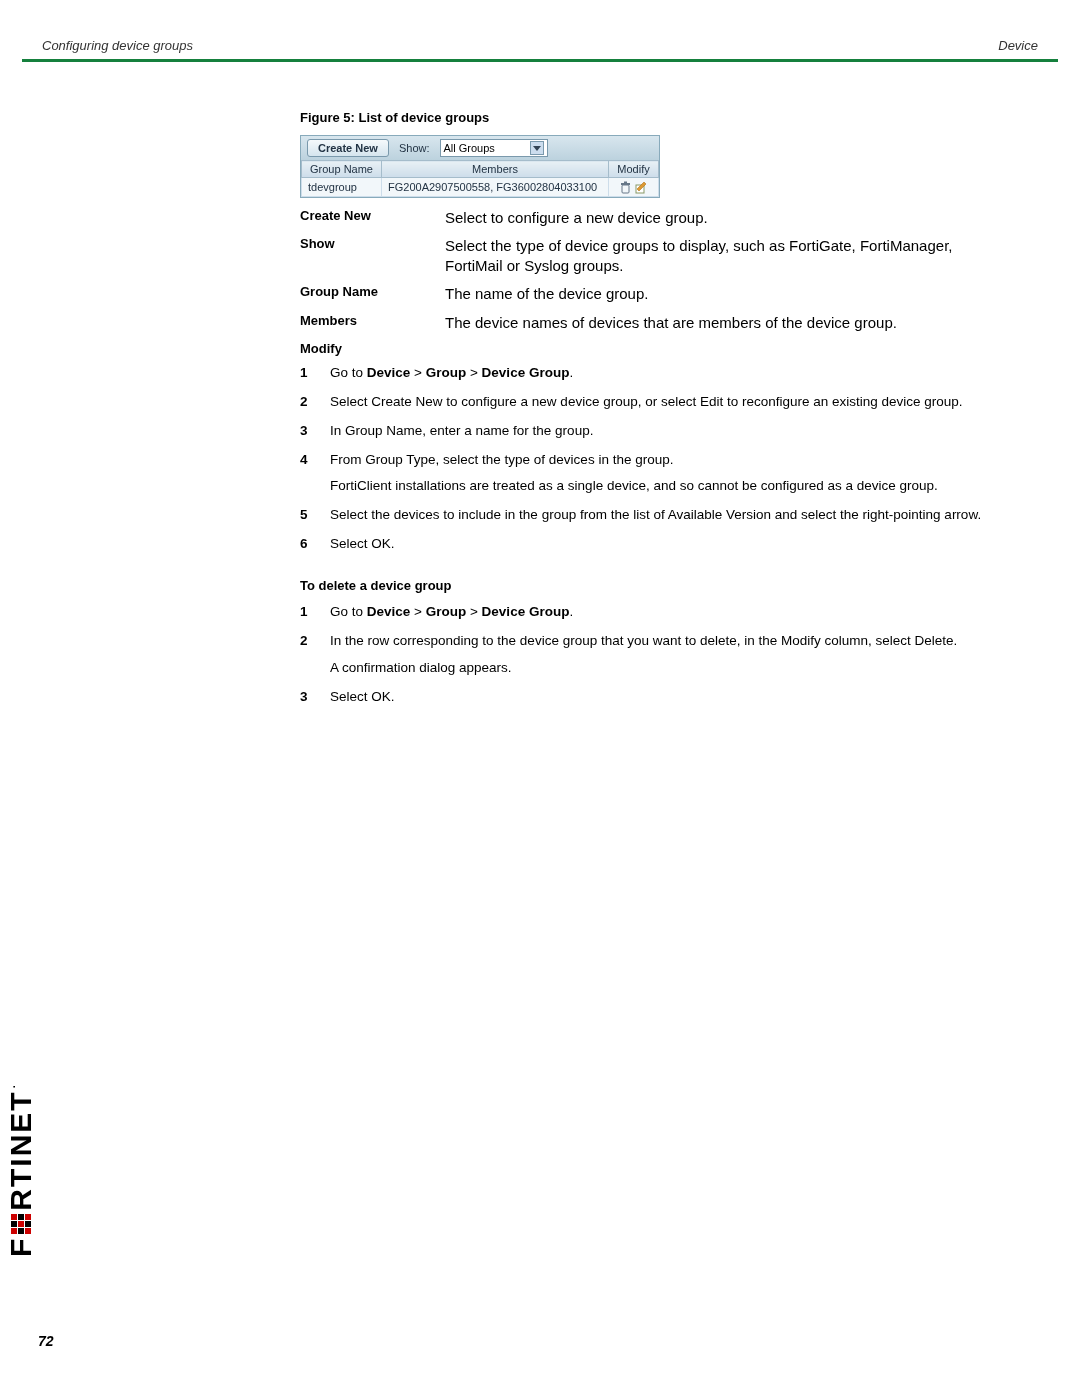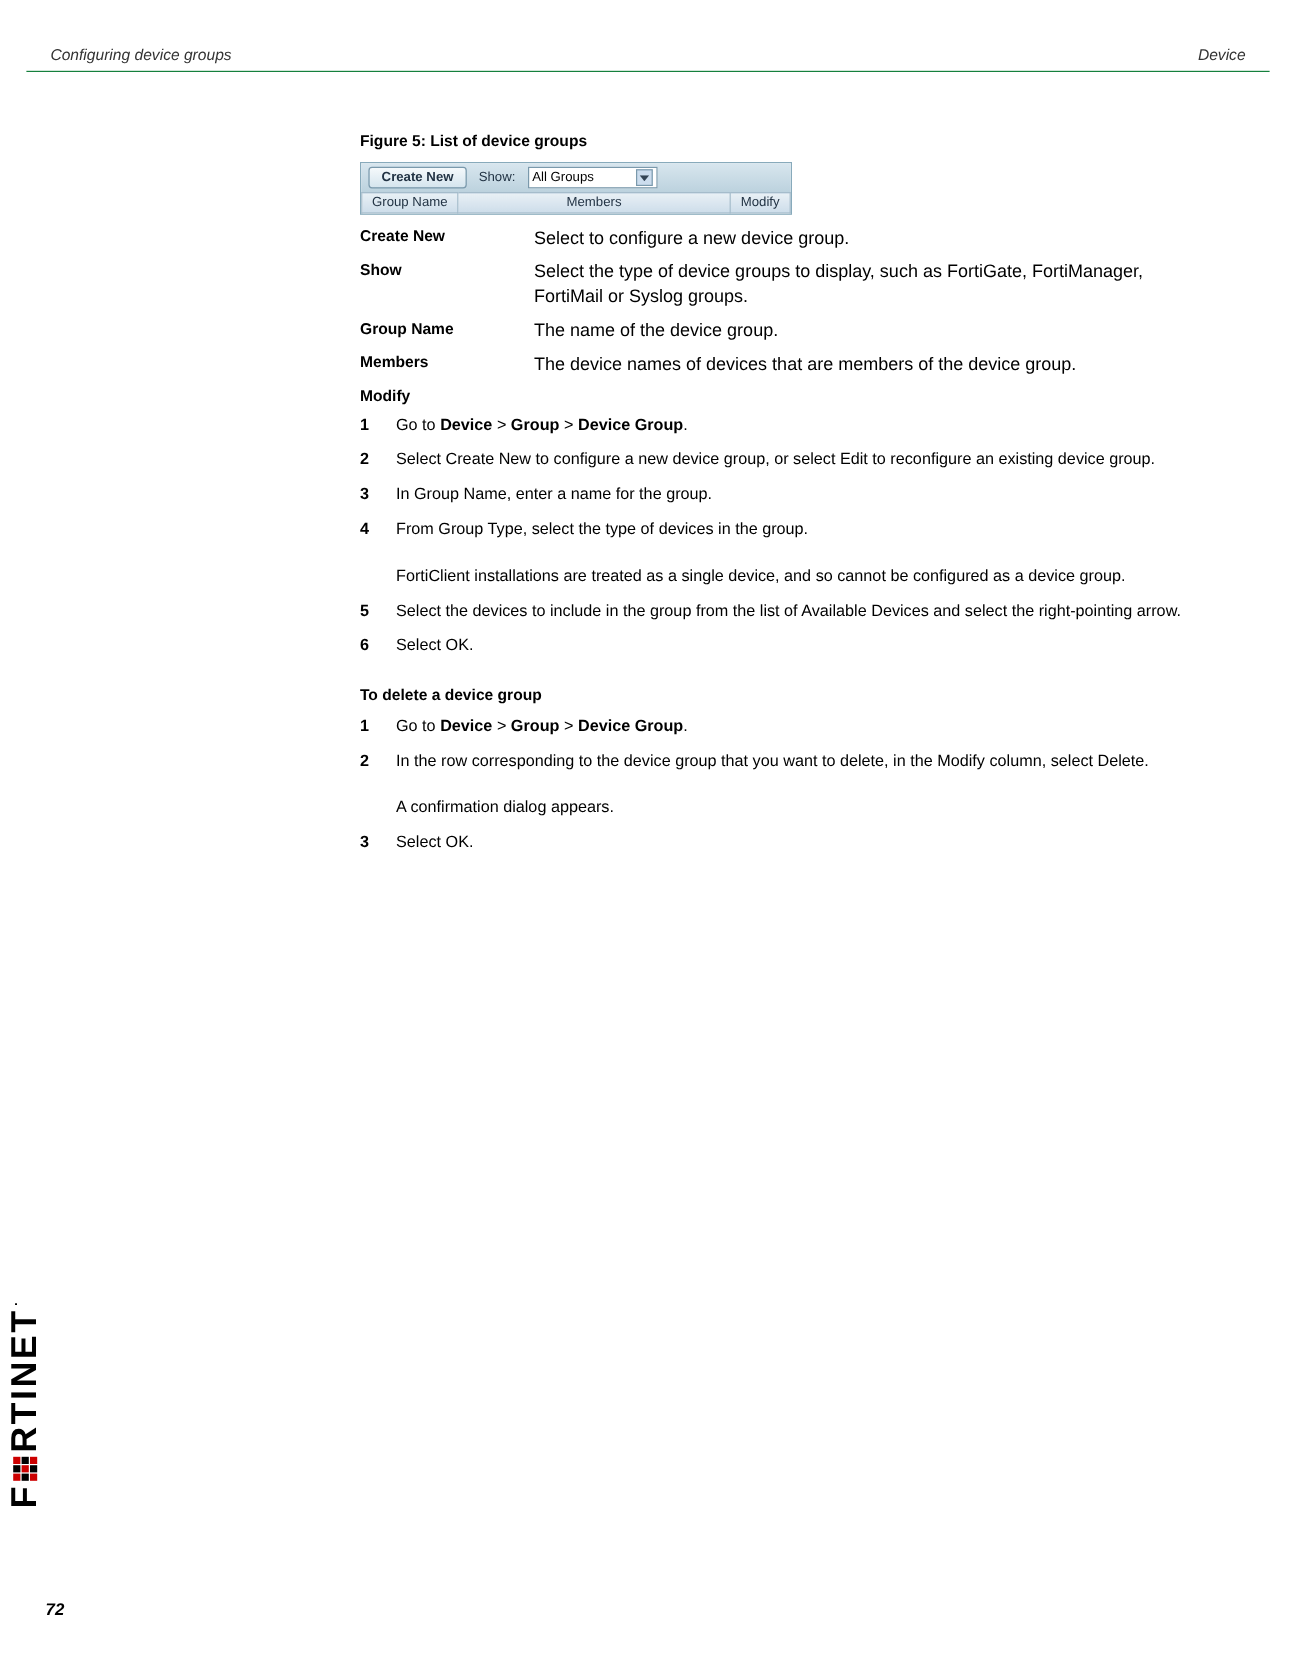--- a/index.html
+++ b/index.html
@@ -10,21 +10,21 @@
     background: #fff;
     width: 1080px;
     height: 1397px;
     position: relative;
   }
   .header-bar {
     position: absolute;
     top: 38px;
     left: 22px;
     right: 22px;
-    border-bottom: 1px solid #15803d;
+    border-bottom: 3px solid #15803d;
     display: flex;
     justify-content: space-between;
     padding: 0 20px 6px 20px;
     font-style: italic;
     font-size: 13px;
     color: #333;
   }
   .content {
     position: absolute;
     top: 110px;
@@ -151,21 +151,21 @@
   .section-heading {
     font-weight: bold;
     font-size: 13px;
     margin-top: 24px;
     margin-bottom: 10px;
   }
   .step-row { display: flex; margin-bottom: 10px; font-size: 13.5px; line-height: 1.4; }
   .step-num { font-weight: bold; width: 30px; flex-shrink: 0; margin-left: -30px; }
   .step-text {}
   .step-text b { font-weight: bold; }
-  .step-sub { margin-top: 20px; }
+  .step-sub { margin-top: 8px; }
   .steps-block { margin-left: 30px; }
   .footer {
     position: absolute;
     bottom: 48px;
     left: 38px;
     right: 85px;
     display: flex;
     justify-content: space-between;
     align-items: flex-end;
   }
@@ -221,20 +221,39 @@
         </span>
       </div>
     </div>
     <table class="ui-table">
       <tbody>
           <tr>
         <th style="width:80px">Group Name</th>
         <th>Members</th>
         <th style="width:50px">Modify</th>
       </tr>
+      <tr>
+        <td>tdevgroup</td>
+        <td>FG200A2907500558, FG36002804033100</td>
+        <td class="modify-cell">
+          <span class="trash-icon">
+            <svg width="13" height="13" viewBox="0 0 13 13">
+              <rect x="3" y="4" width="7" height="8" rx="1" fill="none" stroke="#667788" stroke-width="1"></rect>
+              <rect x="2" y="2" width="9" height="2" fill="#667788"></rect>
+              <rect x="5" y="0.5" width="3" height="1.5" fill="#667788"></rect>
+            </svg>
+          </span>
+          <span class="edit-icon-small">
+            <svg width="13" height="13" viewBox="0 0 13 13">
+              <rect x="1" y="4" width="8" height="8" fill="#fff" stroke="#889966" stroke-width="1"></rect>
+              <path d="M4 10 L11 3 L9 1 L2 8 Z" fill="#dd9933" stroke="#aa6600" stroke-width="0.5"></path>
+            </svg>
+          </span>
+        </td>
+      </tr>
     </tbody>
       </table>
   </div>
 
 
   <div class="desc-table" id="desc-table">
       <div class="desc-row">
         <div class="desc-term">Create New</div>
         <div class="desc-def">Select to configure a new device group.</div>
       </div>
@@ -267,21 +286,21 @@
       <div class="step-row">
         <div class="step-num">3</div>
         <div class="step-text">In Group Name, enter a name for the group.</div>
       </div>
       <div class="step-row">
         <div class="step-num">4</div>
         <div class="step-text">From Group Type, select the type of devices in the group.<div class="step-sub">FortiClient installations are treated as a single device, and so cannot be configured as a device group.</div></div>
       </div>
       <div class="step-row">
         <div class="step-num">5</div>
-        <div class="step-text">Select the devices to include in the group from the list of Available Devices and select the right-pointing arrow.</div>
+        <div class="step-text">Select the devices to include in the group from the list of Available Version and select the right-pointing arrow.</div>
       </div>
       <div class="step-row">
         <div class="step-num">6</div>
         <div class="step-text">Select OK.</div>
       </div>
     </div>
 
   <div class="section-heading">To delete a device group</div>
   <div class="steps-block" id="delete-steps">
       <div class="step-row">

